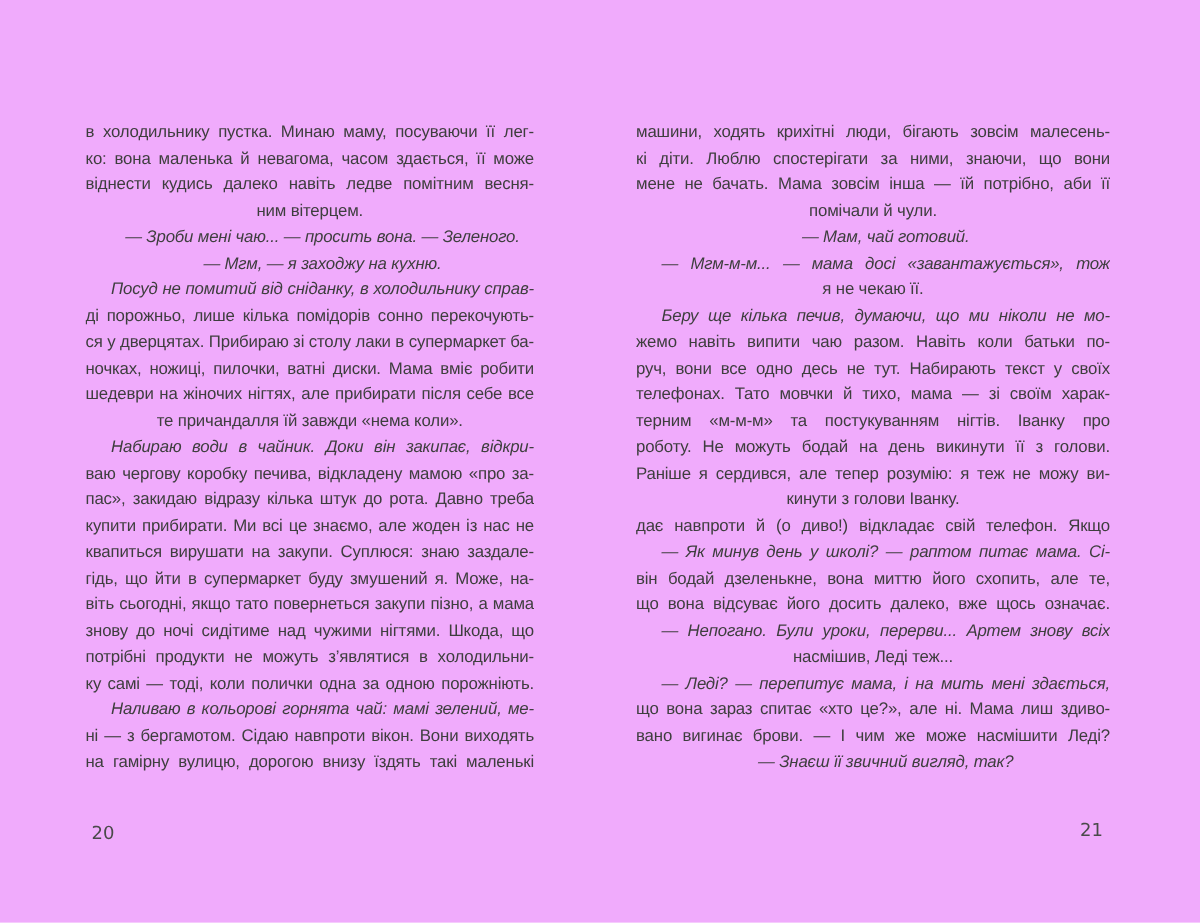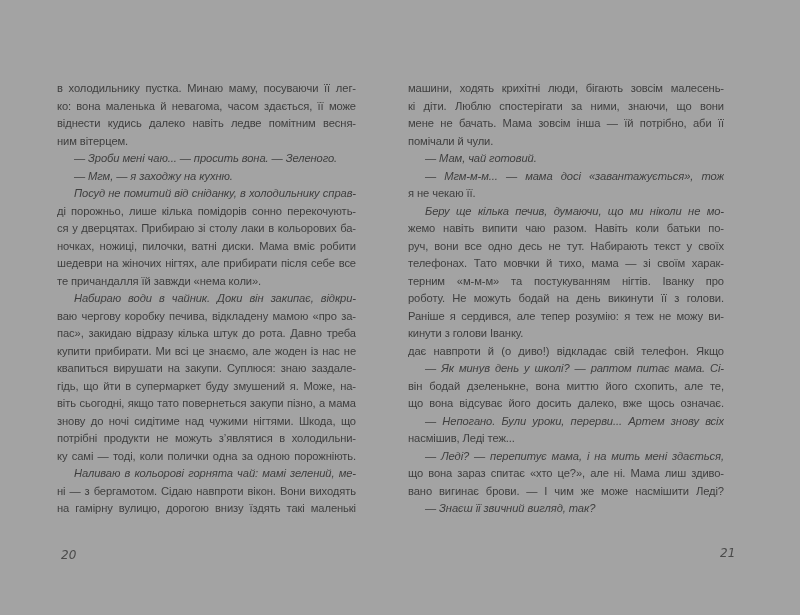--- a/index.html
+++ b/index.html
@@ -10,58 +10,57 @@
   body {
     width: 800px;
     height: 615px;
     position: relative;
     font-family: "Liberation Sans", "DejaVu Sans", sans-serif;
     overflow: hidden;
   }
   .page-spread {
     position: absolute;
     inset: 0;
-    background: #a3a3a3;
+    background: #f0abfc;
   }
   .text-column {
     position: absolute;
     top: 80px;
   }
   .text-column.left {
     left: 57px;
     width: 299px;
   }
   .text-column.right {
-    left: 408px;
+    left: 424px;
     width: 316px;
   }
   .text-line {
     height: 17.5px;
     line-height: 17.5px;
     font-size: 11.2px;
     letter-spacing: -0.1px;
     color: #3e3e3e;
     white-space: normal;
     overflow: hidden;
   }
   .text-line.justify {
     text-align: justify;
     text-align-last: justify;
   }
   .text-line.left-align {
-    text-align: left;
+    text-align: center;
   }
   .text-line.indent {
     text-indent: 17px;
     font-style: italic;
   }
   .page-number {
     position: absolute;
     font-family: "DejaVu Sans", sans-serif;
-    font-style: italic;
     font-size: 12px;
     color: #4a4a4a;
   }
   .page-number.left-num {
     left: 61px;
     top: 548px;
   }
   .page-number.right-num {
     left: 720px;
     top: 546px;
@@ -74,21 +73,21 @@
 
   <div class="text-column left" id="left-page-text">
       <div class="text-line justify">в холодильнику пустка. Минаю маму, посуваючи її лег-</div>
       <div class="text-line justify">ко: вона маленька й невагома, часом здається, її може</div>
       <div class="text-line justify">віднести кудись далеко навіть ледве помітним весня-</div>
       <div class="text-line left-align">ним вітерцем.</div>
       <div class="text-line left-align indent">— Зроби мені чаю... — просить вона. — Зеленого.</div>
       <div class="text-line left-align indent">— Мгм, — я заходжу на кухню.</div>
       <div class="text-line justify indent">Посуд не помитий від сніданку, в холодильнику справ-</div>
       <div class="text-line justify">ді порожньо, лише кілька помідорів сонно перекочують-</div>
-      <div class="text-line justify">ся у дверцятах. Прибираю зі столу лаки в кольорових ба-</div>
+      <div class="text-line justify">ся у дверцятах. Прибираю зі столу лаки в супермаркет ба-</div>
       <div class="text-line justify">ночках, ножиці, пилочки, ватні диски. Мама вміє робити</div>
       <div class="text-line justify">шедеври на жіночих нігтях, але прибирати після себе все</div>
       <div class="text-line left-align">те причандалля їй завжди «нема коли».</div>
       <div class="text-line justify indent">Набираю води в чайник. Доки він закипає, відкри-</div>
       <div class="text-line justify">ваю чергову коробку печива, відкладену мамою «про за-</div>
       <div class="text-line justify">пас», закидаю відразу кілька штук до рота. Давно треба</div>
       <div class="text-line justify">купити прибирати. Ми всі це знаємо, але жоден із нас не</div>
       <div class="text-line justify">квапиться вирушати на закупи. Суплюся: знаю заздале-</div>
       <div class="text-line justify">гідь, що йти в супермаркет буду змушений я. Може, на-</div>
       <div class="text-line justify">віть сьогодні, якщо тато повернеться закупи пізно, а мама</div>

